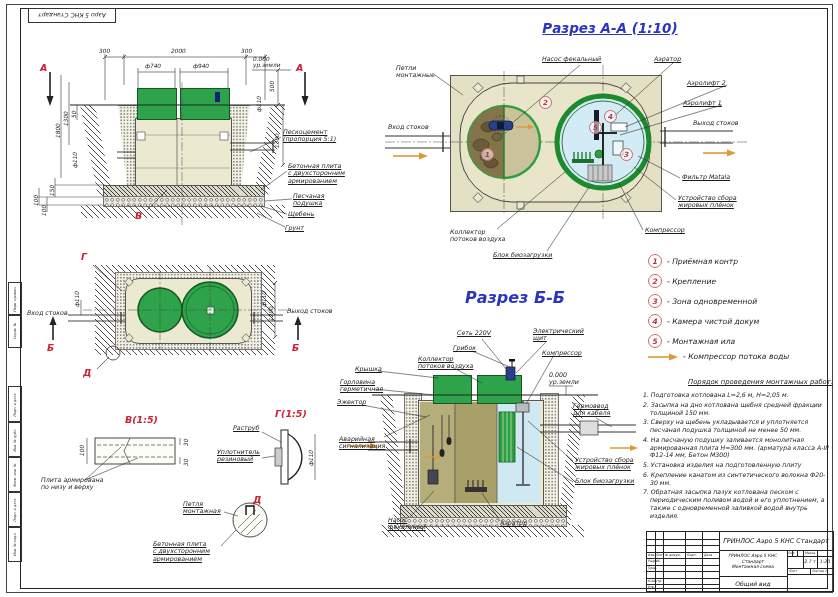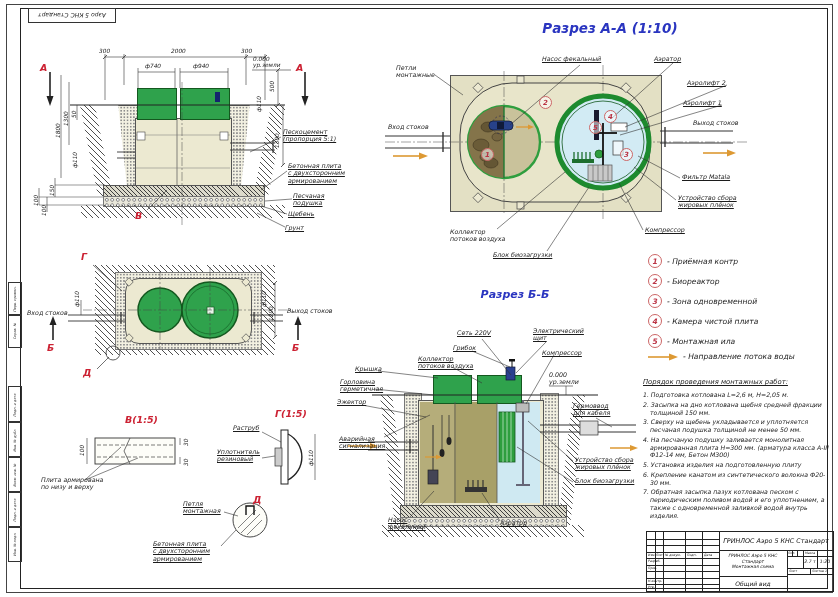--- a/index.html
+++ b/index.html
@@ -276,21 +276,21 @@
 резиновый</div>
     <div class="vdim" style="left:283px;top:66px;">ф110</div>
     <div class="lbl u" style="left:158px;top:100px;">Петля
 монтажная</div>
     <div class="lbl u" style="left:128px;top:140px;">Бетонная плита
 с двухсторонним
 армированием</div>
   </div>
 
   <div class="abs" style="left:375px;top:15px;width:460px;height:255px;">
-    <div class="sec-title" style="left:130px;top:5px;width:210px;">Разрез  А-А (1:10)</div>
+    <div class="sec-title" style="left:130px;top:5px;width:210px;text-decoration:underline;">Разрез  А-А (1:10)</div>
     <div class="abs" style="left:75px;top:60px;width:210px;height:135px;background:#e3e0c4;border:.8px solid #555;"></div>
     <svg width="460" height="255">
       <rect x="85" y="68" width="190" height="119" rx="52" fill="#e8e5ca" stroke="#444" stroke-width="1"></rect>
       <rect x="100" y="69" width="7" height="7" transform="rotate(45 103 72)" fill="#ece9d1" stroke="#444" stroke-width=".7"></rect>
       <rect x="142" y="61" width="7" height="7" fill="#ece9d1" stroke="#444" stroke-width=".7"></rect>
       <rect x="248" y="69" width="7" height="7" transform="rotate(45 251 72)" fill="#ece9d1" stroke="#444" stroke-width=".7"></rect>
       <rect x="100" y="179" width="7" height="7" transform="rotate(45 103 182)" fill="#ece9d1" stroke="#444" stroke-width=".7"></rect>
       <rect x="142" y="187" width="7" height="7" fill="#ece9d1" stroke="#444" stroke-width=".7"></rect>
       <rect x="248" y="179" width="7" height="7" transform="rotate(45 251 182)" fill="#ece9d1" stroke="#444" stroke-width=".7"></rect>
 
@@ -371,21 +371,21 @@
 потоков воздуха</div>
     <div class="lbl u" style="left:118px;top:236px;">Блок биозагрузки</div>
     <div class="numcirc" style="left:106px;top:133px;">1</div>
     <div class="numcirc" style="left:164px;top:81px;">2</div>
     <div class="numcirc" style="left:245px;top:133px;">3</div>
     <div class="numcirc" style="left:229px;top:95px;">4</div>
     <div class="numcirc" style="left:214px;top:106px;">5</div>
   </div>
 
   <div class="abs" style="left:330px;top:285px;width:310px;height:270px;">
-    <div class="sec-title" style="left:120px;top:3px;width:130px;font-size:11px;">Разрез Б-Б</div>
+    <div class="sec-title" style="left:120px;top:3px;width:130px;font-size:16px;">Разрез Б-Б</div>
 
     <div class="abs hatch" style="left:50px;top:110px;width:27px;height:130px;clip-path:polygon(0 0,45% 0,100% 100%,55% 100%);"></div>
     <div class="abs hatch" style="left:228px;top:110px;width:27px;height:130px;clip-path:polygon(55% 0,100% 0,45% 100%,0 100%);"></div>
     <div class="abs speckle" style="left:74px;top:108px;width:16px;height:112px;"></div>
     <div class="abs speckle" style="left:210px;top:108px;width:17px;height:112px;"></div>
     <div class="abs" style="left:88px;top:115px;width:124px;height:105px;background:#ece9d1;border:.8px solid #555;"></div>
     <div class="abs" style="left:90px;top:117px;width:34px;height:101px;background:#b5ad7a;"></div>
     <div class="abs" style="left:124px;top:117px;width:43px;height:101px;background:#a8a068;"></div>
     <div class="abs" style="left:167px;top:117px;width:43px;height:101px;background:#cfe9f2;"></div>
     <div class="abs lid" style="left:103px;top:90px;width:37px;height:27px;"></div>
@@ -476,45 +476,45 @@
     <div class="lbl u" style="left:170px;top:234px;">Аэратор</div>
   </div>
 
   <div class="abs" style="left:640px;top:250px;width:195px;height:115px;">
     <div class="legend-row" style="left:8px;top:4px;">
       <div class="numcirc2">1</div>
       <div class="legend-txt">- Приёмная контр</div>
     </div>
     <div class="legend-row" style="left:8px;top:24px;">
       <div class="numcirc2">2</div>
-      <div class="legend-txt">- Биореактор</div>
+      <div class="legend-txt">- Крепление</div>
     </div>
     <div class="legend-row" style="left:8px;top:44px;">
       <div class="numcirc2">3</div>
       <div class="legend-txt">- Зона одновременной</div>
     </div>
     <div class="legend-row" style="left:8px;top:64px;">
       <div class="numcirc2">4</div>
-      <div class="legend-txt">- Камера чистой плита</div>
+      <div class="legend-txt">- Камера чистой докум</div>
     </div>
     <div class="legend-row" style="left:8px;top:84px;">
       <div class="numcirc2">5</div>
       <div class="legend-txt">- Монтажная ила</div>
     </div>
     <div class="legend-row" style="left:8px;top:102px;">
       <svg width="30" height="8" style="position:static;">
         <line x1="0" y1="4" x2="21" y2="4" stroke="#dd9933" stroke-width="1.6"></line>
         <polygon points="21,.5 21,7.5 30,4" fill="#dd9933"></polygon>
       </svg>
-      <div class="legend-txt">- Направление потока воды</div>
+      <div class="legend-txt">- Компрессор потока воды</div>
     </div>
   </div>
 
   <div class="abs" style="left:643px;top:378px;width:190px;height:150px;">
-    <div class="lbl u" style="position:static;font-size:6.8px;margin-bottom:5px;">Порядок проведения монтажных работ:</div>
+    <div class="lbl u" style="position:static;font-size:6.8px;margin-bottom:5px;text-align:right;">Порядок проведения монтажных работ:</div>
     <div class="step">1. Подготовка котлована L=2,6 м, Н=2,05 м.</div>
     <div class="step">2. Засыпка на дно котлована щебня средней фракции толщиной 150 мм.</div>
     <div class="step">3. Сверху на щебень укладывается и уплотняется песчаная подушка толщиной не менее 50 мм.</div>
     <div class="step">4. На песчаную подушку заливается монолитная армированная плита Н=300 мм. (арматура класса А-III Ф12-14 мм, Бетон М300)</div>
     <div class="step">5. Установка изделия на подготовленную плиту</div>
     <div class="step">6. Крепление канатом из синтетического волокна Ф20-30 мм.</div>
     <div class="step">7. Обратная засыпка пазух котлована песком с периодическим поливом водой и его уплотнением, а также с одновременной заливкой водой внутрь изделия.</div>
   </div>
 
   <div class="abs" style="left:646px;top:531px;width:186px;height:59px;border:1.2px solid #222;">

